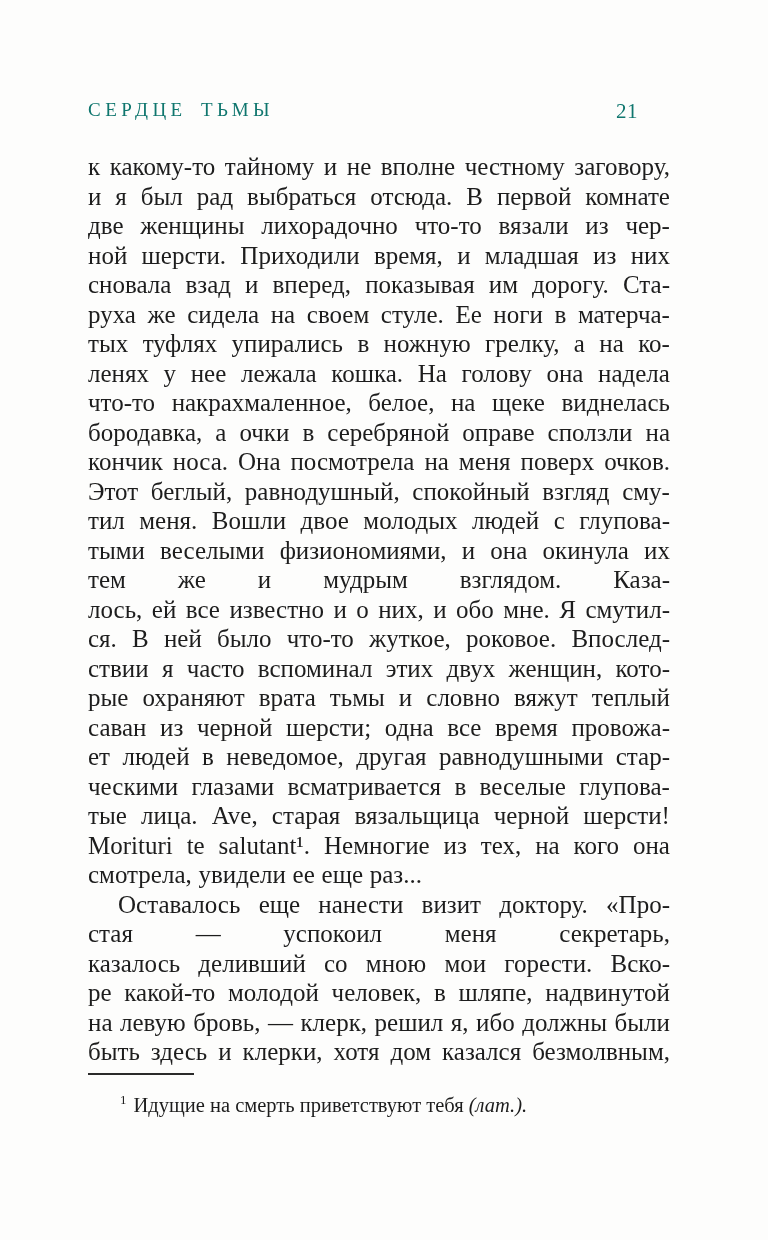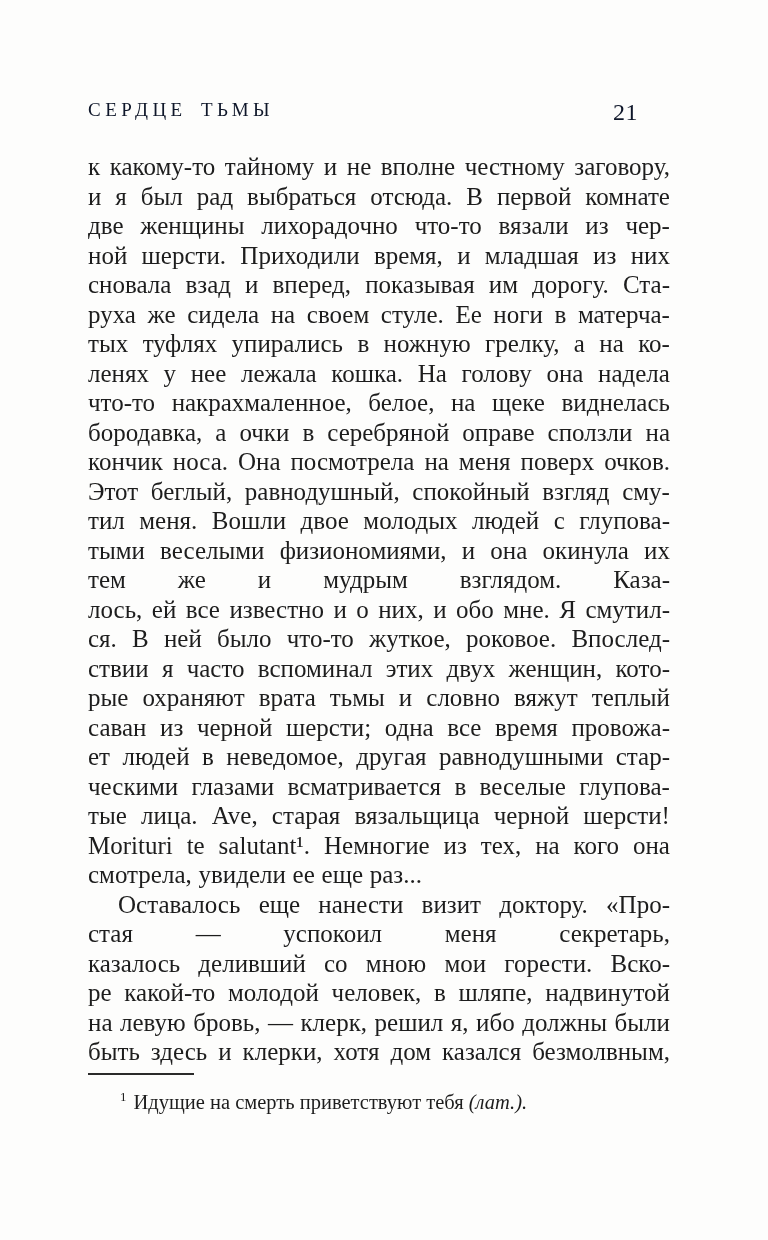--- a/index.html
+++ b/index.html
@@ -22,27 +22,27 @@
     top: 0;
     width: 582px;
   }
   .running-header {
     position: relative;
     margin-top: 99px;
     height: 22px;
     font-size: 19px;
     letter-spacing: 4.5px;
     word-spacing: 5px;
-    color: #0f172a;
+    color: #0f766e;
   }
   .page-number {
     position: absolute;
     top: 0;
     right: 32px;
-    font-size: 24px;
+    font-size: 21px;
     letter-spacing: 0.5px;
   }
   .body-text {
     margin-top: 31px;
     font-size: 25px;
   }
   .line {
     display: flex;
     justify-content: space-between;
     height: 29.5px;
@@ -60,21 +60,21 @@
   .footnote-rule {
     margin-top: 6px;
     width: 106px;
     height: 2px;
     background: #2a2a2a;
   }
   .footnote {
     margin-top: 8px;
     padding-left: 32px;
     font-size: 20.5px;
-    line-height: 28px;
+    line-height: 34px;
   }
   .footnote sup {
     font-size: 13px;
     margin-right: 7px;
   }
   .footnote em { font-style: italic; }
 </style>
 </head>
 <body>
 

